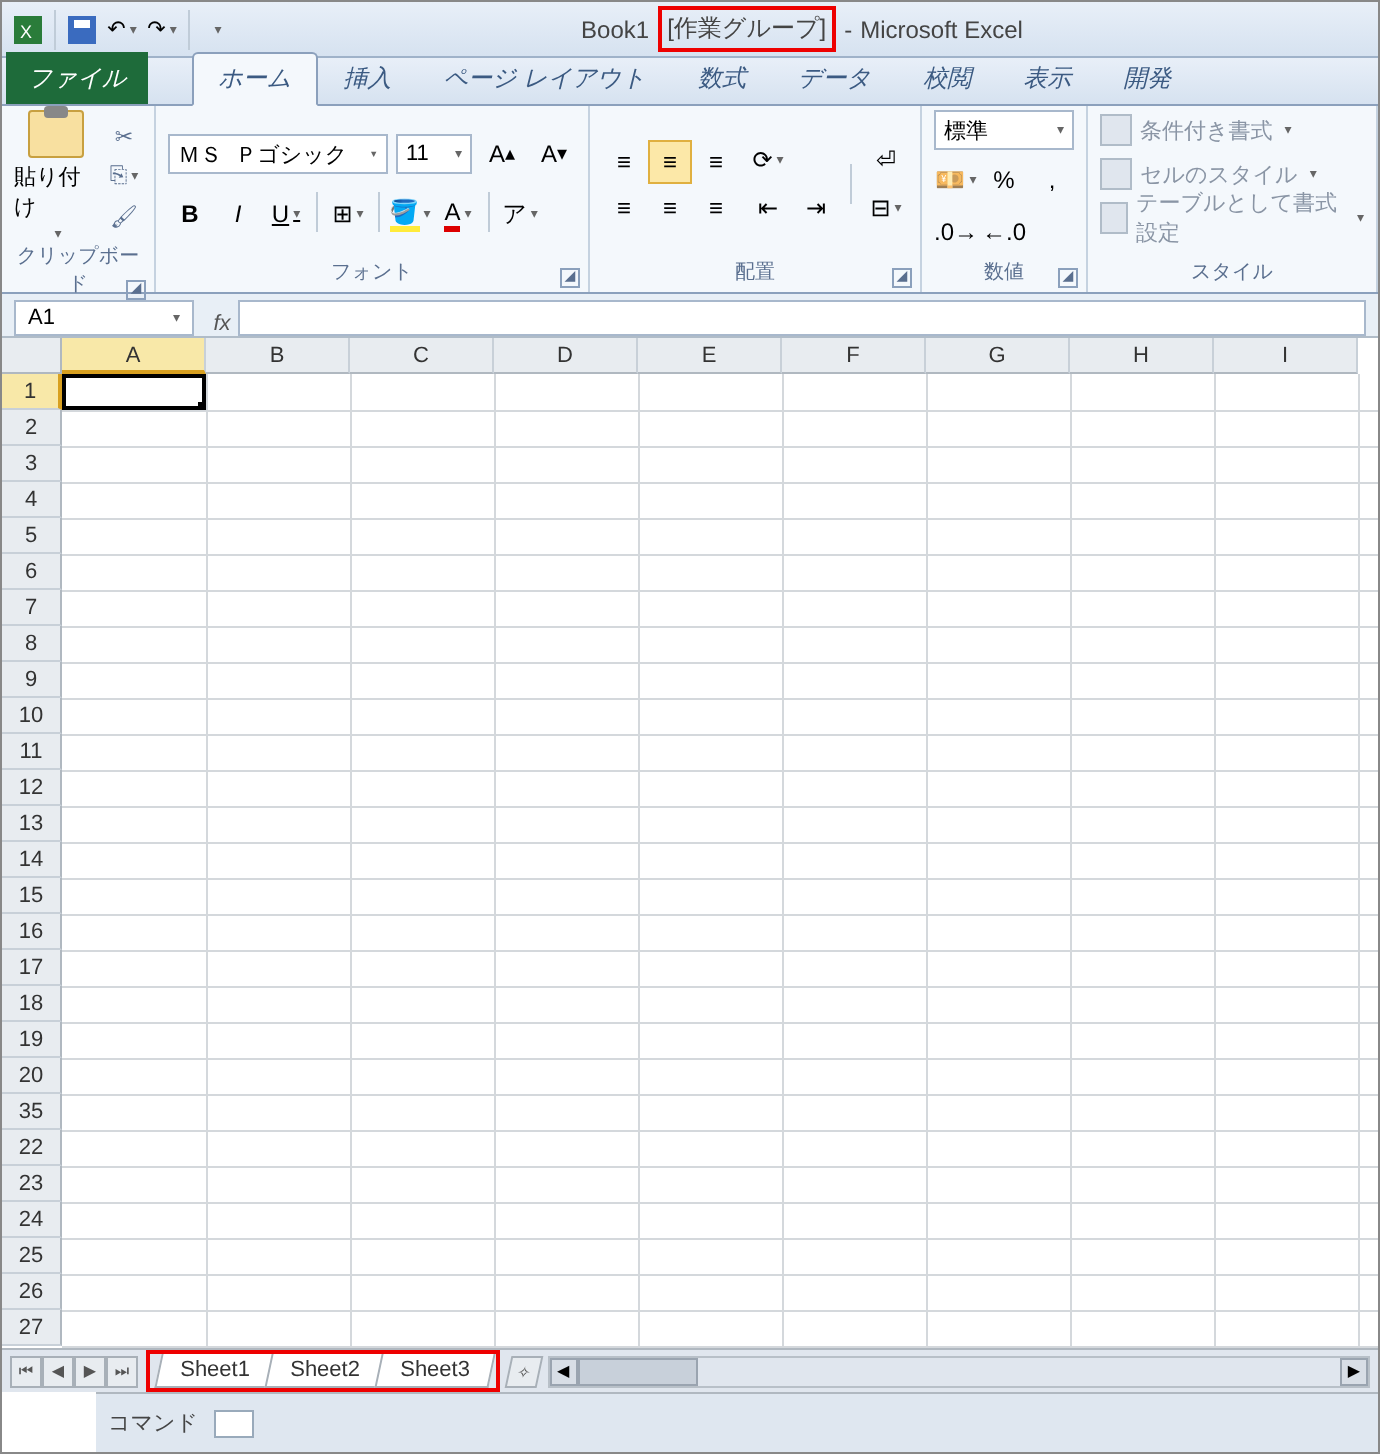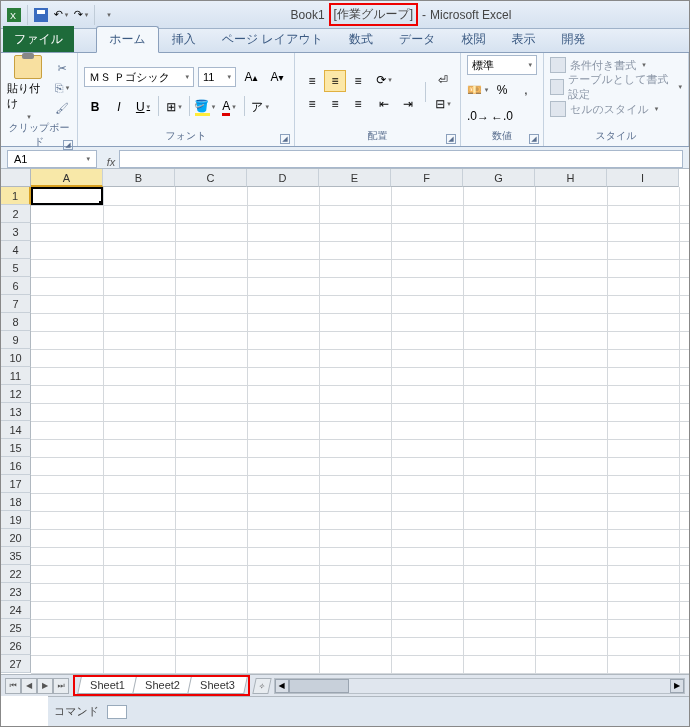--- a/index.html
+++ b/index.html
@@ -3,35 +3,35 @@
 <meta charset="utf-8">
 <style>
 * { box-sizing: border-box; margin: 0; padding: 0; }
 body { font-family: "Meiryo UI", "MS PGothic", sans-serif; font-size: 11px; background: #fff; width: 690px; height: 727px; overflow: hidden; border: 1px solid #888; display: flex; flex-direction: column; }
 .titlebar { height: 28px; background: linear-gradient(#e8eff8, #d6e2f0); display: flex; align-items: center; padding: 0 4px; border-bottom: 1px solid #9fb2c9; }
 .qat { display: flex; gap: 2px; align-items: center; }
 .qat-item { width: 18px; height: 18px; display: flex; align-items: center; justify-content: center; }
 .title-text { flex: 1; text-align: center; color: #444; font-size: 12px; display: flex; justify-content: center; align-items: center; gap: 4px; }
 .red-box { border: 2px solid #e00; padding: 1px 3px; }
 .tabs { height: 24px; background: linear-gradient(#e8eff8, #d6e2f0); display: flex; align-items: flex-end; padding-left: 2px; gap: 0; border-bottom: 1px solid #8ba0bc; }
-.tab { padding: 4px 12px; font-size: 12px; color: #3b5a82; cursor: pointer; border: 1px solid transparent; border-bottom: none; }
+.tab { padding: 4px 12px; font-size: 12px; color: #3b5a82; cursor: pointer; border: 1px solid transparent; border-bottom: none; font-style: italic; }
 .tab.file { background: #1e6b3a; color: #fff; border-radius: 0; padding: 4px 10px; margin-right: 2px; }
 .tab.active { background: #f4f8fc; border: 1px solid #8ba0bc; border-bottom: 1px solid #f4f8fc; margin-bottom: -1px; border-radius: 3px 3px 0 0; color: #3b5a82; margin-left: 20px; }
 .ribbon { height: 94px; background: #f4f8fc; display: flex; border-bottom: 1px solid #8ba0bc; }
 .group { border-right: 1px solid #c5d2e0; display: flex; flex-direction: column; padding: 2px 6px; }
 .group-body { flex: 1; display: flex; align-items: center; gap: 4px; }
 .group-label { text-align: center; font-size: 10px; color: #5a6f8f; padding-bottom: 1px; position: relative; }
 .group-label .dlg { position: absolute; right: -2px; bottom: 0; width: 10px; height: 10px; border: 1px solid #8ba0bc; font-size: 7px; line-height: 8px; color: #5a6f8f; }
 .big-btn { display: flex; flex-direction: column; align-items: center; justify-content: center; gap: 2px; width: 42px; height: 66px; }
 .paste-icon { width: 28px; height: 32px; background: #f8e0a0; border: 1px solid #c8a040; position: relative; border-radius: 2px;}
 .paste-icon::before{content:'';position:absolute;top:-3px;left:7px;width:12px;height:6px;background:#888;border-radius:2px;}
 .mini-col { display: flex; flex-direction: column; gap: 2px; }
 .mini { width: 18px; height: 18px; display: flex; align-items: center; justify-content: center; font-size: 11px; color: #5a6f8f; border:1px solid transparent;}
 .font-row { display: flex; gap: 4px; align-items: center; margin-bottom: 4px; }
-.font-name { width: 110px; height: 20px; border: 1px solid #a8b8cc; background: #fff; padding: 0 4px; font-size: 11px; display:flex; align-items:center; }
+.font-name { width: 110px; height: 20px; border: 1px solid #a8b8cc; background: #fff; padding: 0 4px; font-size: 11px; display:flex; align-items:center;font-family:Liberation Mono, monospace; }
 .font-size { width: 38px; height: 20px; border: 1px solid #a8b8cc; background: #fff; padding: 0 4px; font-size: 11px; display:flex;align-items:center; }
 .btn-row { display: flex; gap: 2px; }
 .fmt-btn { width: 22px; height: 22px; display: flex; align-items: center; justify-content: center; font-size: 12px; border:1px solid transparent; }
 .align-grid { display: grid; grid-template-columns: repeat(3, 22px); grid-template-rows: repeat(2,22px); gap: 1px; }
 .num-box { width: 70px; height: 20px; border: 1px solid #a8b8cc; background: #fff; padding: 0 4px; font-size: 11px; display:flex;align-items:center;justify-content:space-between; }
 .style-item { display: flex; align-items: center; gap: 4px; height: 20px; color: #8a95a5; font-size: 11px; }
 .style-item .sicon{width:16px;height:16px;background:#e0e6ee;border:1px solid #b0bcc8;}
 .namebox-row { height: 22px; background: #e8eff6; border-bottom: 1px solid #b0bcc8; display: flex; align-items: flex-end; }
 .namebox { width: 90px; height: 18px; background: #fff; border: 1px solid #a8b8cc; margin: 0 6px; padding: 0 6px; display:flex;align-items:center;justify-content:space-between; }
 .fx { width: 16px; font-style: italic; color: #555; text-align: center; }
@@ -205,26 +205,26 @@
   </div>
   <div class="group">
     <div class="group-body" style="flex-direction:column;align-items:flex-start;gap:2px;">
       <div class="style-item">
           <div class="sicon"></div>
           <span>条件付き書式</span>
           <span class="dd">▾</span>
         </div>
       <div class="style-item">
           <div class="sicon"></div>
-          <span>テーブルとして書式設定</span>
+          <span>セルのスタイル</span>
           <span class="dd">▾</span>
         </div>
       <div class="style-item">
           <div class="sicon"></div>
-          <span>セルのスタイル</span>
+          <span>テーブルとして書式設定</span>
           <span class="dd">▾</span>
         </div>
     </div>
     <div class="group-label"><span>スタイル</span></div>
   </div>
 </div>
 
 <div class="namebox-row">
   <div class="namebox">
       <span>A1</span>

